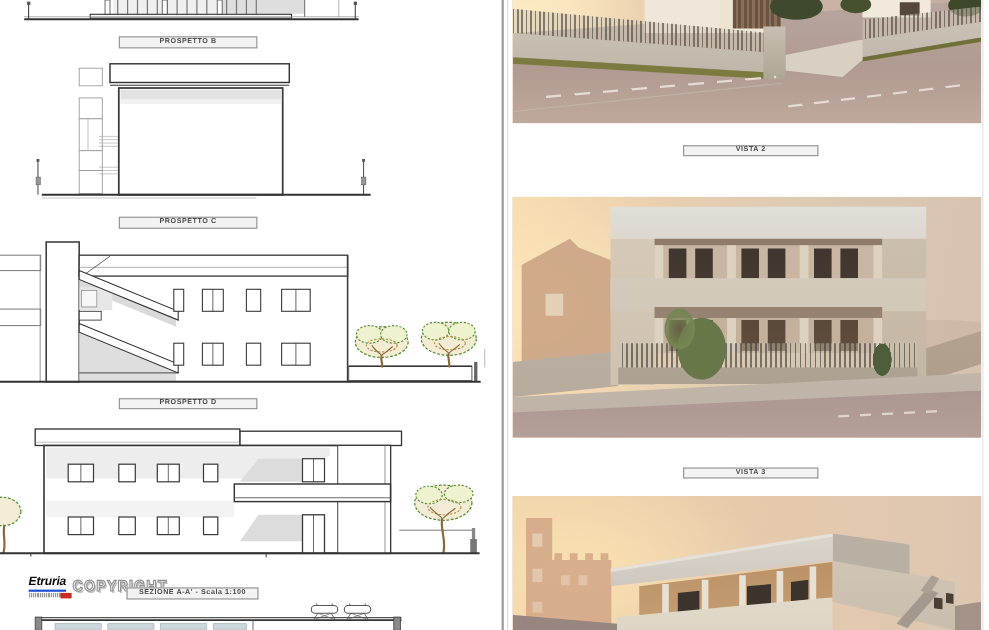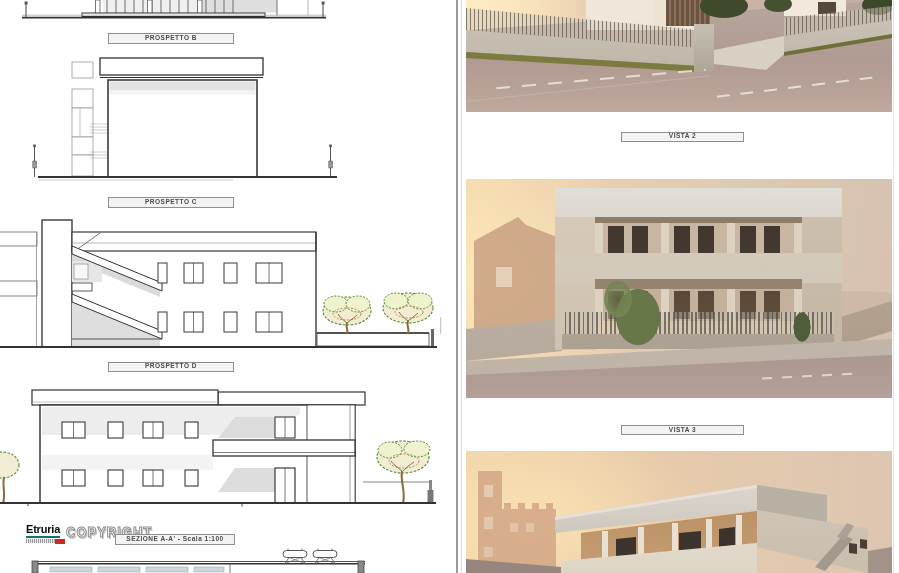--- a/index.html
+++ b/index.html
@@ -10,22 +10,22 @@
   .plate{position:absolute;box-sizing:border-box;border:1px solid #8f8f8f;background:#f3f3f3;
          color:#4a4a4a;font-size:6.5px;font-weight:700;letter-spacing:.5px;
          display:flex;align-items:center;justify-content:center;line-height:1;}
   
   .vline{position:absolute;top:0;height:573px;}
   
   .render{position:absolute;overflow:hidden;background:#d8c2ad;}
   .fx{position:absolute;left:0;top:0;width:100%;height:100%;}
   
   #etruria{position:absolute;left:26px;top:519px;width:42px;}
-  #etruria .brand{font-weight:800;font-size:11px;color:#0a0a0a;
-                  border-bottom:2px solid #0f766e;display:inline-block;line-height:1;padding-bottom:.5px;letter-spacing:-.2px;}
+  #etruria .brand{font-style:italic;font-weight:800;font-size:11px;color:#0a0a0a;
+                  border-bottom:2px solid #1d4ed8;display:inline-block;line-height:1;padding-bottom:.5px;letter-spacing:-.2px;}
   #etruria .strip{position:relative;margin-top:1.5px;width:39px;height:4px;
                   background:repeating-linear-gradient(90deg,#9a9a9a 0 1px,#e8e8e8 1px 2px);}
   #etruria .chip{position:absolute;right:0;top:-0.5px;width:10px;height:5px;background:#cc2a24;}
   #copyright{position:absolute;left:66px;top:525px;font-size:13px;font-weight:800;letter-spacing:1px;
              color:#fbfbfb;-webkit-text-stroke:1px #8f8f8f;text-shadow:1.4px 1.4px 0 #c4c4c4;
              transform:scaleY(1.08);}
 </style>
 </head>
 <body>
 

